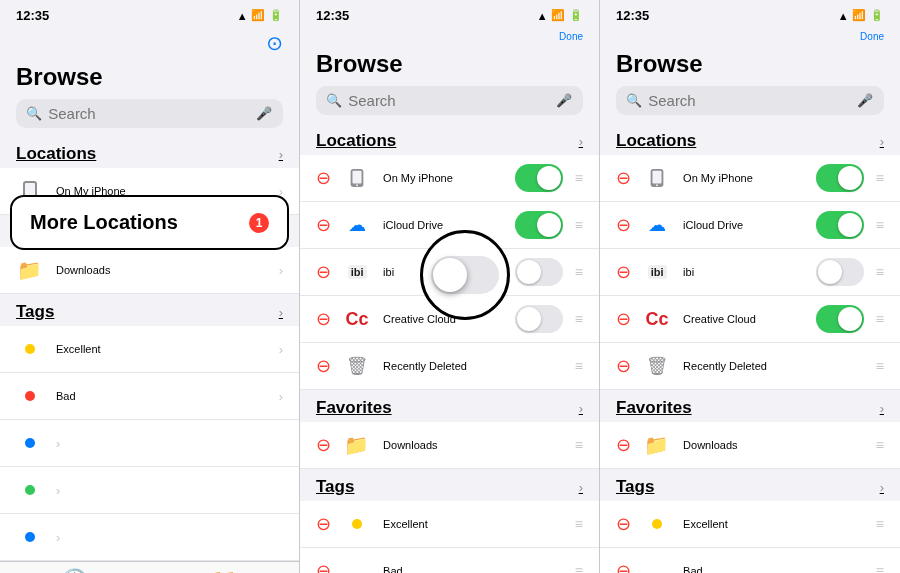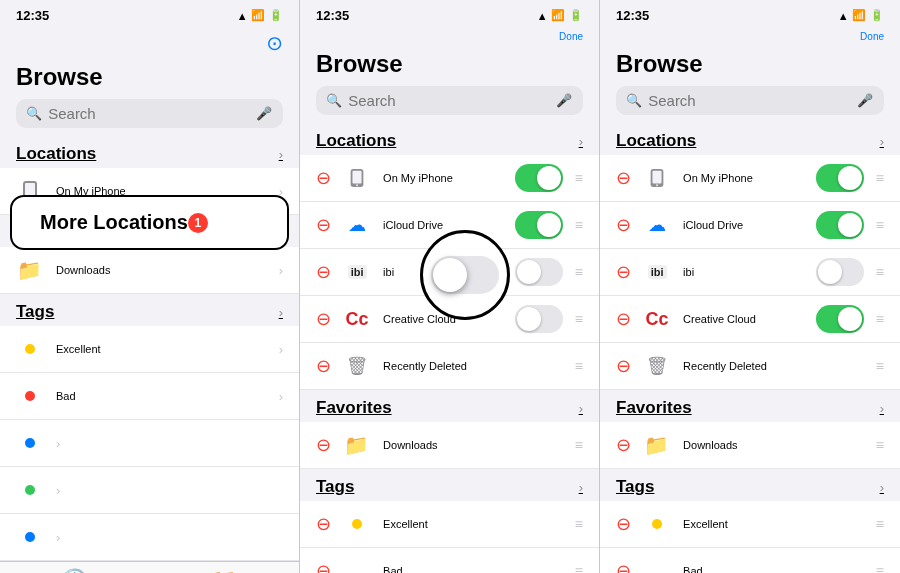--- a/index.html
+++ b/index.html
@@ -213,24 +213,24 @@
 
     
     .more-locations-box {
       position: absolute;
       top: 195px;
       left: 10px;
       right: 10px;
       background: #fff;
       border-radius: 14px;
       border: 2px solid #000;
-      padding: 14px 28px;
-      display: flex;
-      align-items: center;
-      justify-content: flex-start;
+      padding: 14px 18px;
+      display: flex;
+      align-items: center;
+      justify-content: space-between;
       z-index: 10;
     }
 
     .more-locations-text {
       font-size: 20px;
       font-weight: 700;
       color: #000;
     }
 
     .badge {

